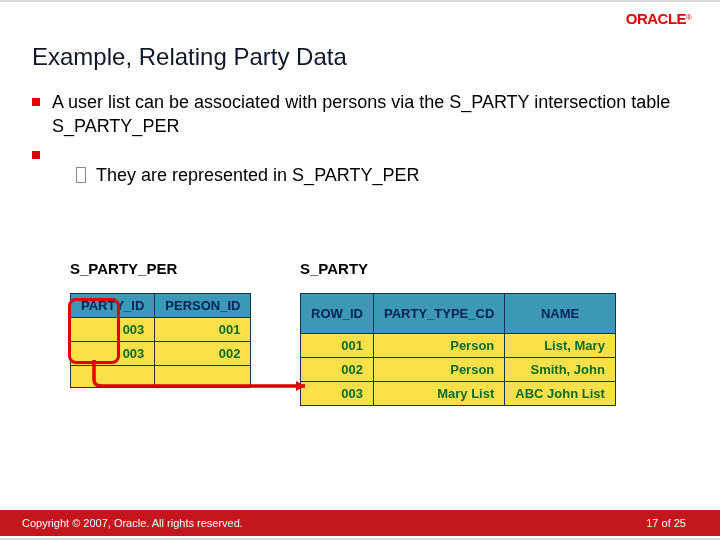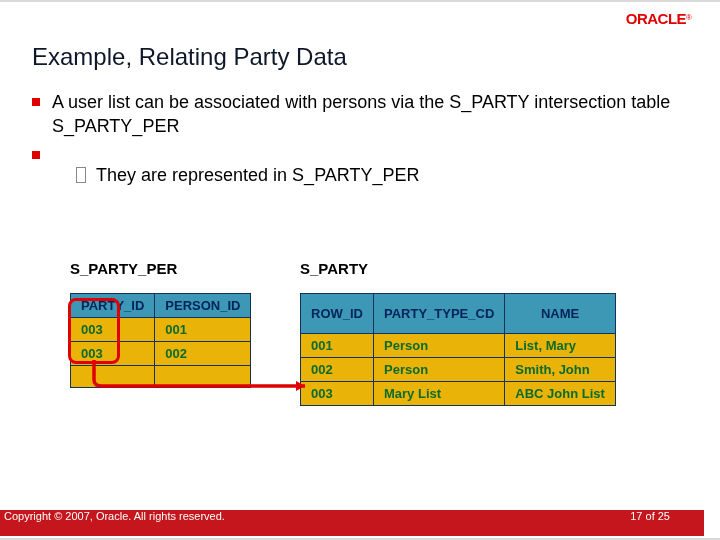--- a/index.html
+++ b/index.html
@@ -68,51 +68,51 @@
     background: #3d98b5;
     color: #00235a;
     font-weight: bold;
     border: 1.4px solid #11335a;
     padding: 4px 10px;
     text-align: center;
   }
   .tbl td {
     border: 1.4px solid #11335a;
     padding: 4px 10px;
-    text-align: left;
+    text-align: right;
     color: #0a6b2b;
     font-weight: bold;
-    background: #eab308;
+    background: #fde047;
     height: 22px;
   }
   .left-block { position:absolute; left:0; top:0; }
   .right-block { position:absolute; left:230px; top:0; }
   .highlight {
     position: absolute;
     border: 3px solid #e10000;
     border-radius: 8px;
     pointer-events: none;
   }
   .connector {
     position:absolute;
     pointer-events:none;
   }
   .footer {
     position: absolute;
     bottom: 2px;
     left: 0;
-    right: 16px;
+    right: 0;
     height: 26px;
     background: #c4161c;
     color: #fff;
     font-size: 11px;
     display: flex;
-    align-items: flex-start;
+    align-items: center;
     justify-content: space-between;
-    padding: 0 34px 0 4px;
+    padding: 0 34px 0 22px;
   }
 </style>
 </head>
 <body>
 
 <div class="logo">
   <span class="logo-text">ORACLE</span>
   <span class="logo-dot">®</span>
 </div>
 

